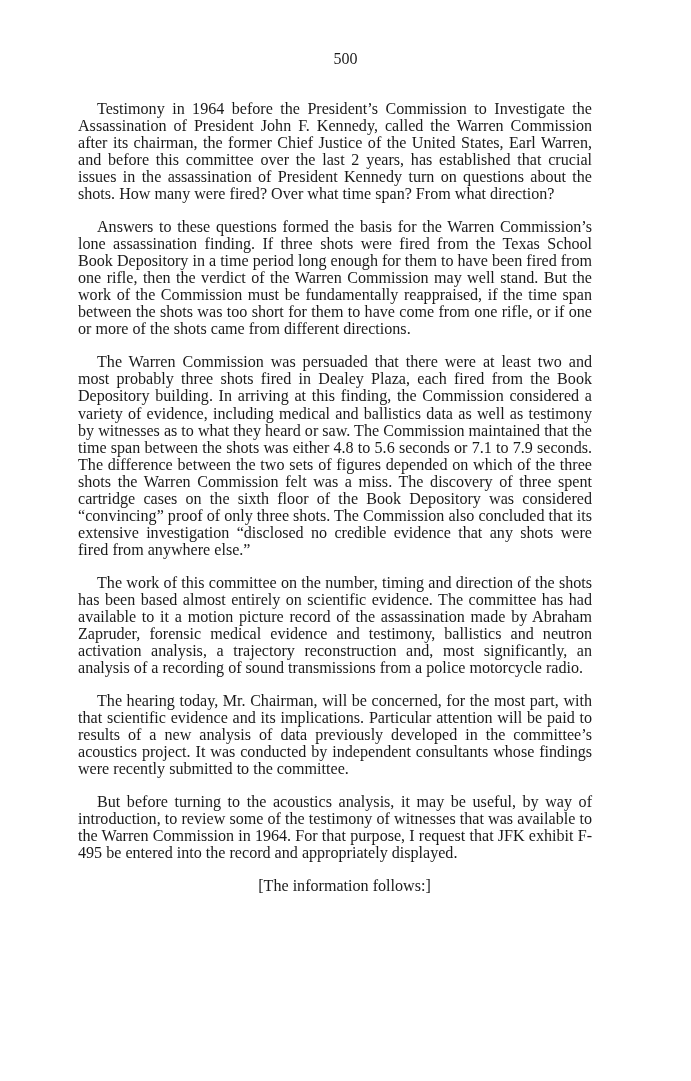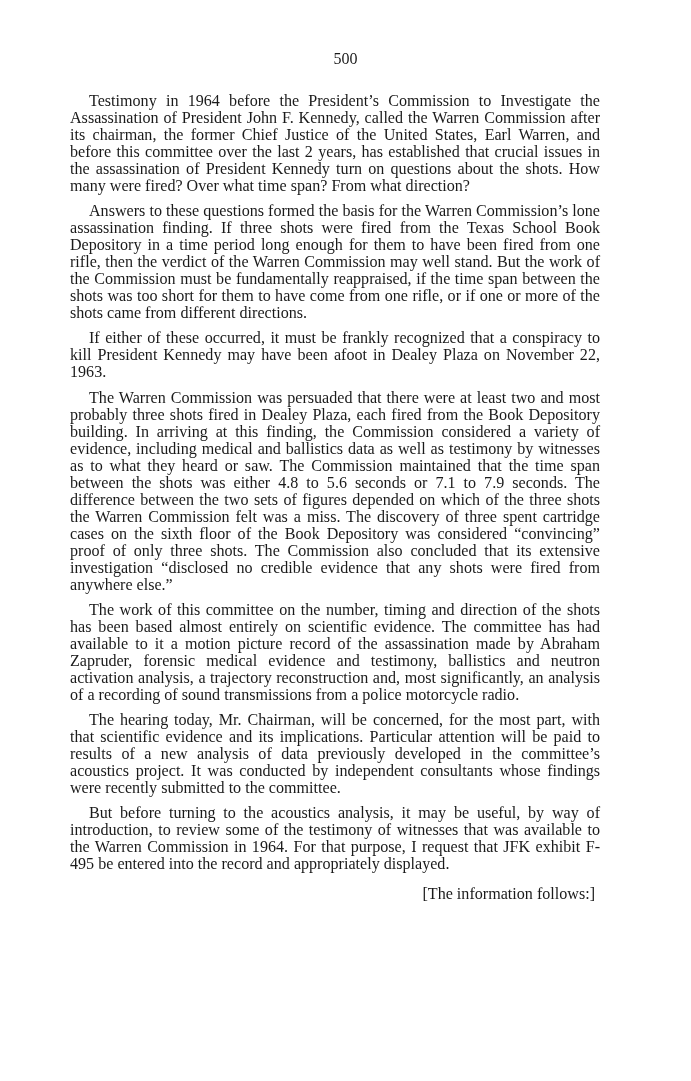--- a/index.html
+++ b/index.html
@@ -28,39 +28,38 @@
       position: absolute;
       top: 84px;
       left: 62px;
       width: 546px;
       font-size: 16.1px;
       line-height: 17.03px;
       text-align: justify;
       hyphens: manual;
     }
     .para {
-      margin: 8px;
+      margin: 16px;
       text-indent: 19px;
     }
     .speaker {
       font-variant: small-caps;
     }
     .bracket-note {
-      margin: 13px;
+      margin: 0;
       text-indent: 19px;
-      text-align: right;
+      text-align: center;
     }
   </style>
 </head>
 <body>
 
 <div class="page-number">500</div>
 
 <div class="body-text">
   <p class="para">Testimony in 1964 before the President’s Commission to Investi­gate the Assassination of President John F. Kennedy, called the Warren Commission after its chairman, the former Chief Justice of the United States, Earl Warren, and before this committee over the last 2 years, has established that crucial issues in the assassina­tion of President Kennedy turn on questions about the shots. How many were fired? Over what time span? From what direction?</p>
   <p class="para">Answers to these questions formed the basis for the Warren Commission’s lone assassination finding. If three shots were fired from the Texas School Book Depository in a time period long enough for them to have been fired from one rifle, then the verdict of the Warren Commission may well stand. But the work of the Commission must be fundamentally reappraised, if the time span between the shots was too short for them to have come from one rifle, or if one or more of the shots came from different directions.</p>
-  <p class="para">If either of these occurred, it must be frankly recognized that a conspiracy to kill President Kennedy may have been afoot in Dealey Plaza on November 22, 1963.</p>
   <p class="para">The Warren Commission was persuaded that there were at least two and most probably three shots fired in Dealey Plaza, each fired from the Book Depository building. In arriving at this finding, the Commission considered a variety of evidence, including medical and ballistics data as well as testimony by witnesses as to what they heard or saw. The Commission maintained that the time span between the shots was either 4.8 to 5.6 seconds or 7.1 to 7.9 seconds. The difference between the two sets of figures depended on which of the three shots the Warren Commission felt was a miss. The discovery of three spent cartridge cases on the sixth floor of the Book Depository was considered “convincing” proof of only three shots. The Commission also concluded that its extensive investiga­tion “disclosed no credible evidence that any shots were fired from anywhere else.”</p>
   <p class="para">The work of this committee on the number, timing and direction of the shots has been based almost entirely on scientific evidence. The committee has had available to it a motion picture record of the assassination made by Abraham Zapruder, forensic medical evidence and testimony, ballistics and neutron activation analysis, a trajectory reconstruction and, most significantly, an analysis of a recording of sound transmissions from a police motorcycle radio.</p>
   <p class="para">The hearing today, Mr. Chairman, will be concerned, for the most part, with that scientific evidence and its implications. Partic­ular attention will be paid to results of a new analysis of data previously developed in the committee’s acoustics project. It was conducted by independent consultants whose findings were recently submitted to the committee.</p>
   <p class="para">But before turning to the acoustics analysis, it may be useful, by way of introduction, to review some of the testimony of witnesses that was available to the Warren Commission in 1964. For that purpose, I request that JFK exhibit F-495 be entered into the record and appropriately displayed.</p>
   <p class="bracket-note">[The information follows:]</p>
 </div>
 
 </body></html>

